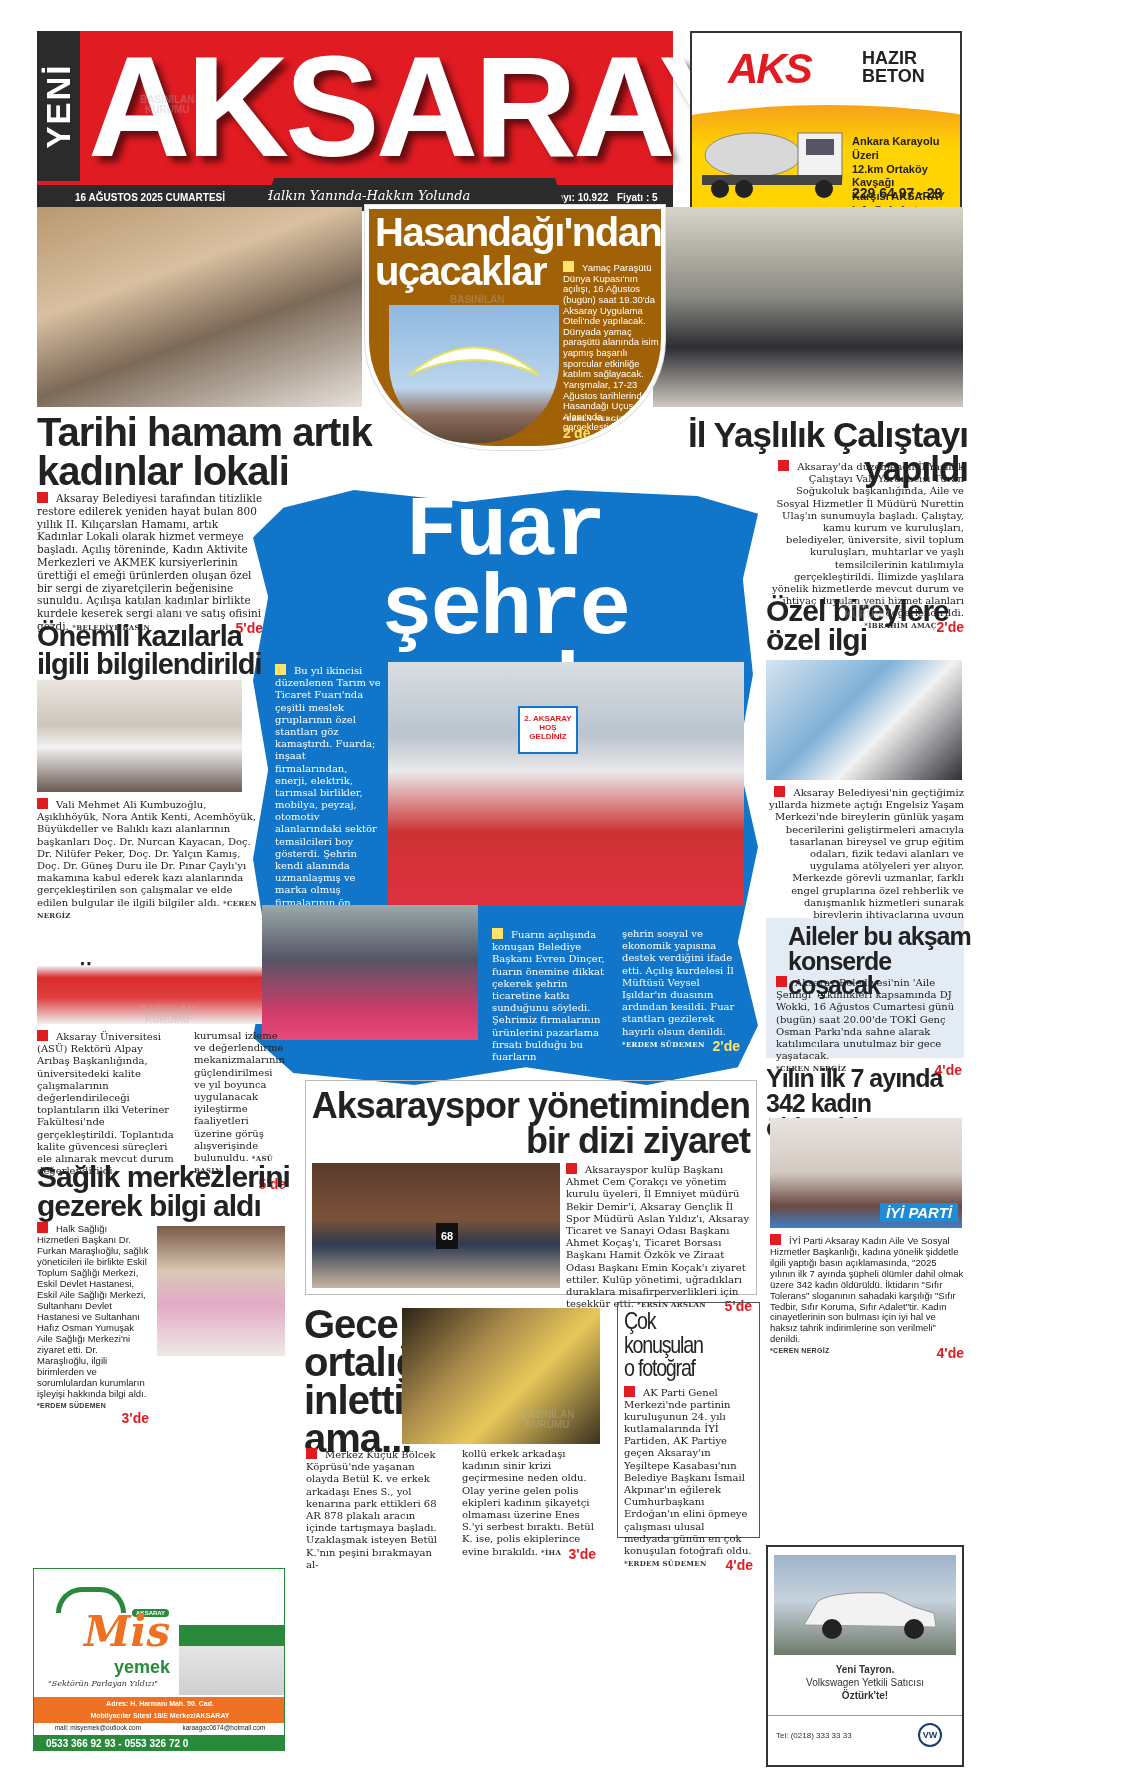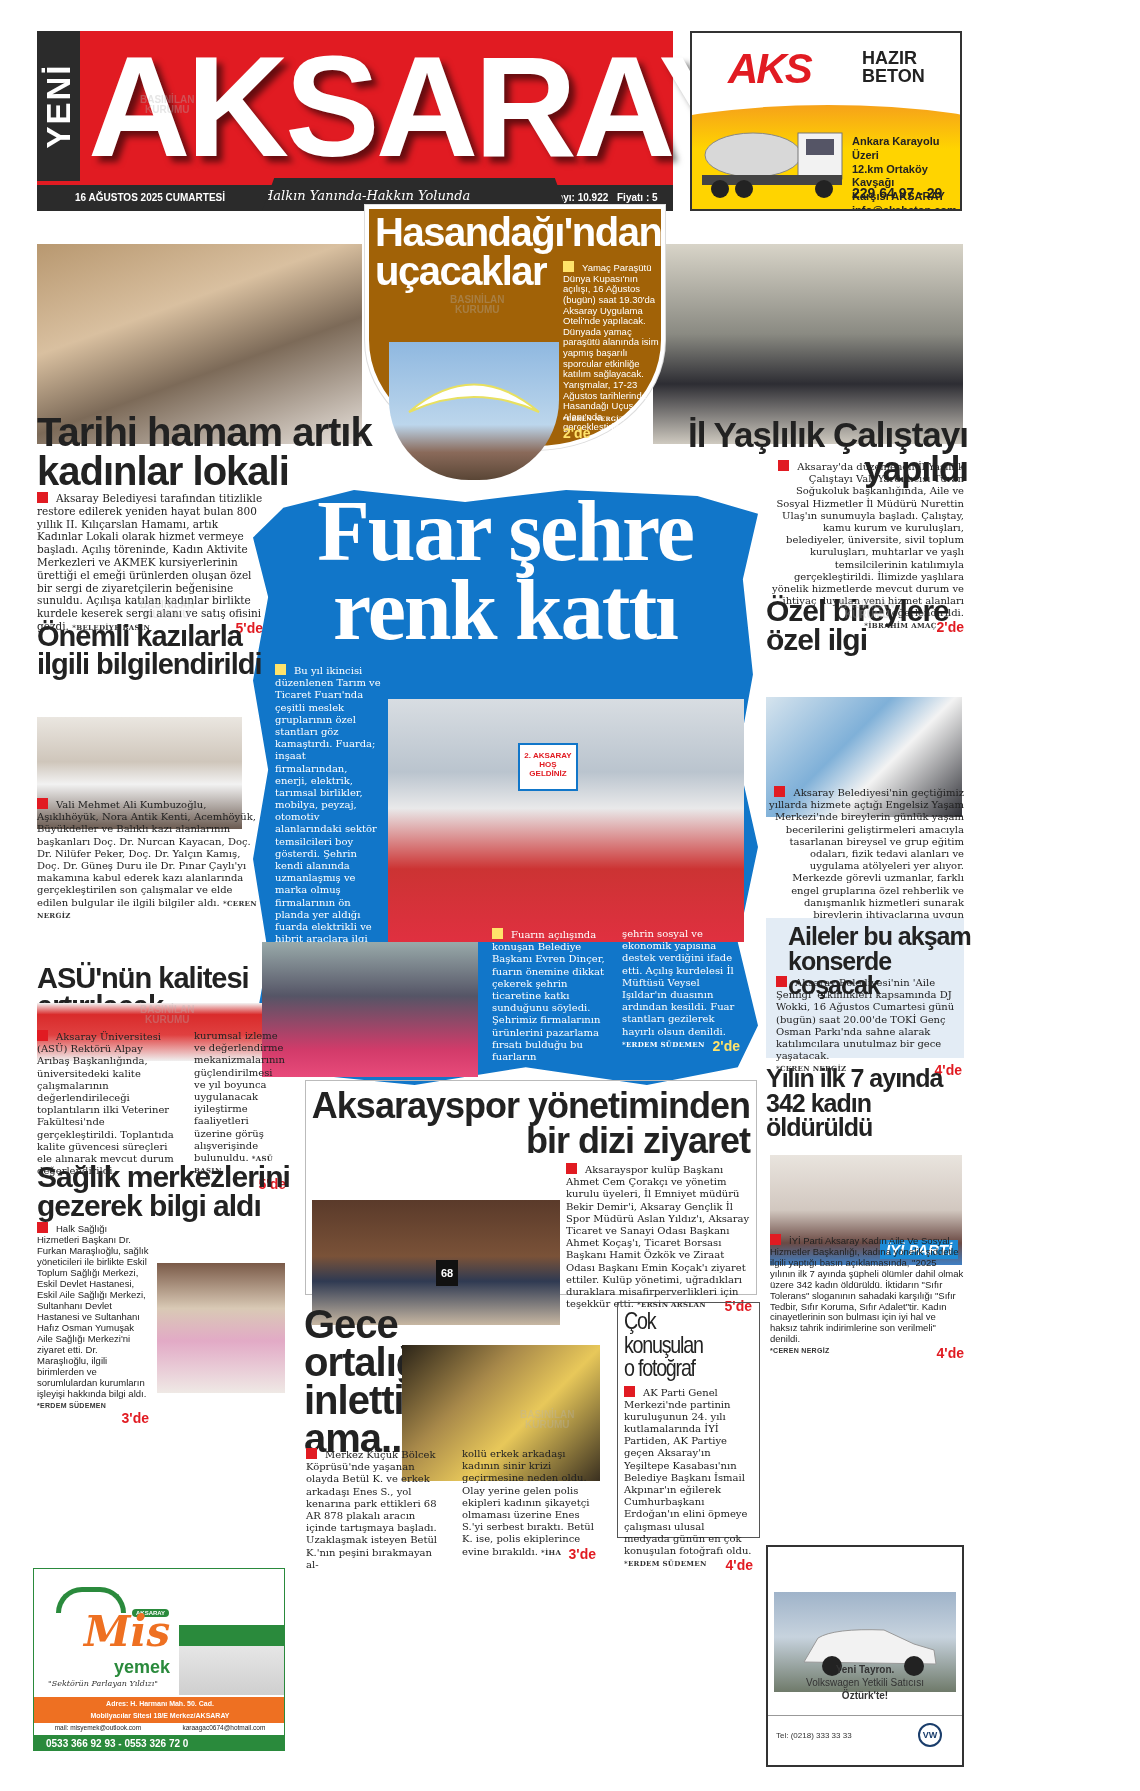--- a/index.html
+++ b/index.html
@@ -6,33 +6,33 @@
   body { width: 1140px; height: 1791px; background: #fff; position: relative; overflow: hidden; font-family: "DejaVu Serif", serif; color: #1a1a1a; }
   .abs { position: absolute; }
   .hl { font-family: "Liberation Sans", sans-serif; font-weight: bold; color: #222; line-height: 0.98; letter-spacing: -1px; }
   .body { font-family: "DejaVu Serif", serif; font-size: 10.5px; line-height: 1.22; color: #222; }
   .body-sans { font-family: "Liberation Sans", sans-serif; font-size: 10.5px; line-height: 1.22; color: #222; }
   .sq { display: inline-block; width: 11px; height: 11px; background: #e11b22; margin-right: 8px; vertical-align: -1px; }
   .sq.y { background: #ffe36a; }
   .cred { font-size: 7px; font-weight: bold; letter-spacing: .3px; color: #333; text-transform: uppercase; }
   .page { font-family: "Liberation Sans", sans-serif; font-weight: bold; color: #e11b22; font-size: 14px; float: right; }
   .page.y { color: #ffe36a; }
-  .photo { position: absolute; overflow: hidden; margin-top: 37px; }
+  .photo { position: absolute; overflow: hidden; }
   
   .mast { left: 37px; top: 31px; width: 636px; height: 180px; background: #e11b22; }
   .yeni { left: 37px; top: 31px; width: 43px; height: 150px; background: #2b2b2b; color: #fff; }
   .yeni span { position: absolute; left: 50%; top: 50%; transform: translate(-50%,-50%) rotate(-90deg); font-family: "Liberation Sans", sans-serif; font-weight: bold; font-size: 33px; letter-spacing: 2px; }
   .logo { left: 88px; top: 36px; font-family: "Liberation Sans", sans-serif; font-weight: bold; font-size: 142px; color: #fff; letter-spacing: -4px; line-height: 1; text-shadow: 6px 6px 6px rgba(0,0,0,.55); transform: scaleY(1.0); }
   .mastbar { left: 37px; top: 185px; width: 636px; height: 26px; background: #2b2b2b; color: #fff; font-family: "Liberation Sans", sans-serif; font-weight: bold; font-size: 10px; }
   .slogan { left: 262px; top: 178px; width: 305px; height: 33px; background: #2b2b2b; clip-path: polygon(4% 0, 96% 0, 100% 100%, 0 100%); color: #fff; font-family: "DejaVu Serif", serif; font-style: italic; font-size: 13px; text-align: left; line-height: 35px; }
   
   .aks { left: 690px; top: 31px; width: 272px; height: 180px; border: 2px solid #333; background: #fff; overflow: hidden; }
   
   .fuarblob { left: 253px; top: 490px; width: 505px; height: 595px; background: #1176c9; clip-path: polygon(6% 3%, 20% 0, 42% 2%, 62% 0, 88% 1%, 100% 4%, 97% 15%, 99% 31%, 96% 45%, 100% 60%, 96% 76%, 100% 90%, 96% 97%, 78% 100%, 54% 97%, 32% 100%, 8% 98%, 0 92%, 3% 78%, 0 62%, 3% 47%, 0 32%, 3% 18%, 0 8%); }
-  .fuarhl { font-family: Liberation Serif, serif; font-weight: bold; color: #fff; font-size: 86px; line-height: 0.92; letter-spacing: -2px; text-align: center; }
+  .fuarhl { font-family: Liberation Mono, monospace; font-weight: bold; color: #fff; font-size: 86px; line-height: 0.92; letter-spacing: -2px; text-align: center; }
   .hasan { left: 365px; top: 205px; width: 300px; height: 245px; background: #a16207; border-radius: 0 0 130px 130px / 0 0 110px 110px; border: 4px solid #fff; box-shadow: 0 0 0 1px #ddd; }
   .aileler { left: 766px; top: 918px; width: 198px; height: 140px; background: #e3ecf5; }
   .ad-mis { left: 33px; top: 1568px; width: 252px; height: 183px; border: 1px solid #2a8a3c; overflow: hidden; background: #fff; }
   .ad-vw { left: 766px; top: 1545px; width: 198px; height: 222px; border: 2px solid #333; background: #fff; overflow: hidden; }
   .cok { left: 617px; top: 1302px; width: 143px; height: 236px; border: 1px solid #555; padding: 6px; }
   .wm { position: absolute; font-family: "Liberation Sans", sans-serif; font-weight: bold; font-size: 10px; color: rgba(180,180,180,.35); pointer-events: none; text-align: center; line-height: 1; }
 </style>
 </head>
 <body>
 

